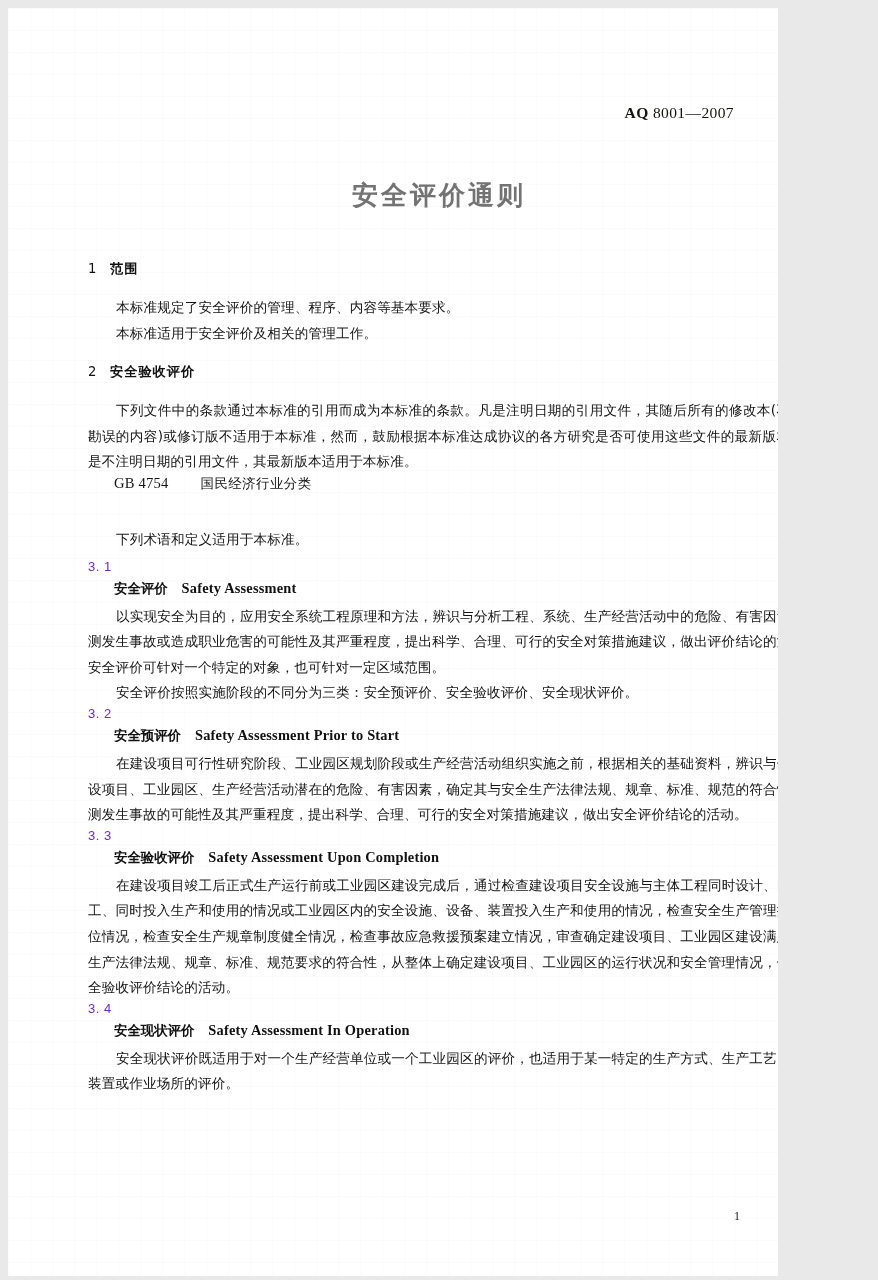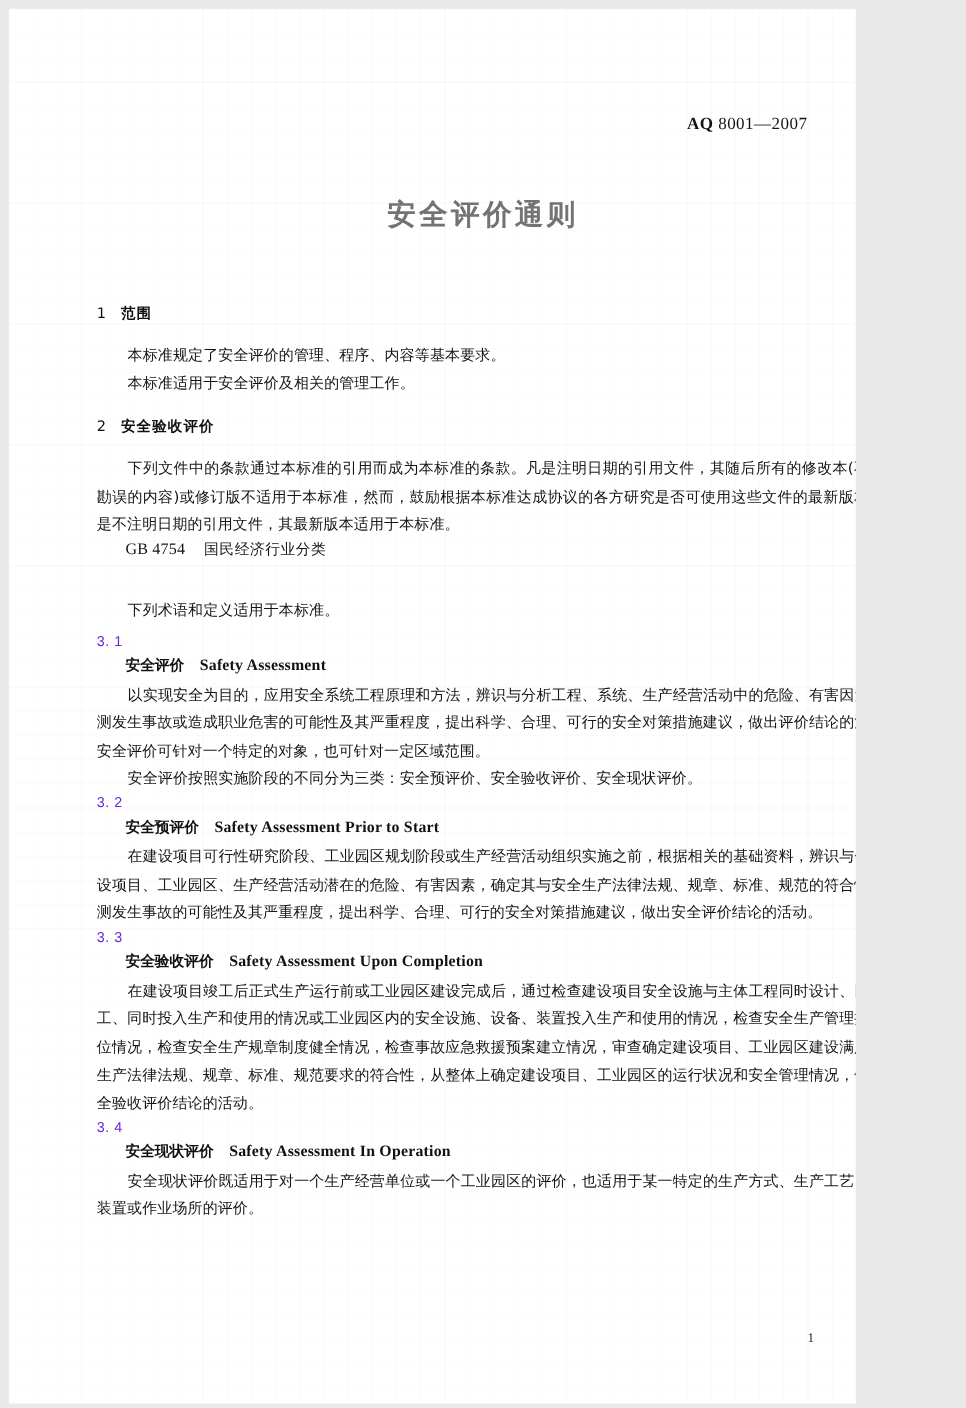--- a/index.html
+++ b/index.html
@@ -126,21 +126,21 @@
     margin: 0;
     font-family: "Liberation Serif", serif;
     font-size: 14.6px;
     color: #141414;
     padding-left: 26px;
     letter-spacing: 0.2px;
   }
   .ref-line .cn {
     font-family: Liberation Sans, sans-serif;
     font-size: 13.4px;
-    padding-left: 17px;
+    padding-left: 32px;
     letter-spacing: 0.5px;
   }
   .gap-m { height: 17px; }
   .gap-xs { height: 6px; }
   
   .page-num {
     position: absolute;
     right: 38px;
     bottom: 52px;
     font-family: "Liberation Serif", serif;
@@ -154,21 +154,21 @@
 <div id="page">
   <div id="sheet"></div>
 
   <div class="std-header">
     <span class="ac">AQ</span>
     <span>8001—2007</span>
   </div>
 
   <div class="doc-title">安全评价通则</div>
 
-  <div class="content" style="top:268px;">
+  <div class="content" style="top:252px;">
 
     <div class="clause">
       <span class="num">1</span><span class="cn">范围</span>
     </div>
     <div class="gap-m"></div>
     <p class="body">本标准规定了安全评价的管理、程序、内容等基本要求。</p>
     <p class="body">本标准适用于安全评价及相关的管理工作。</p>
     <div class="gap-m"></div>
 
     <div class="clause">

